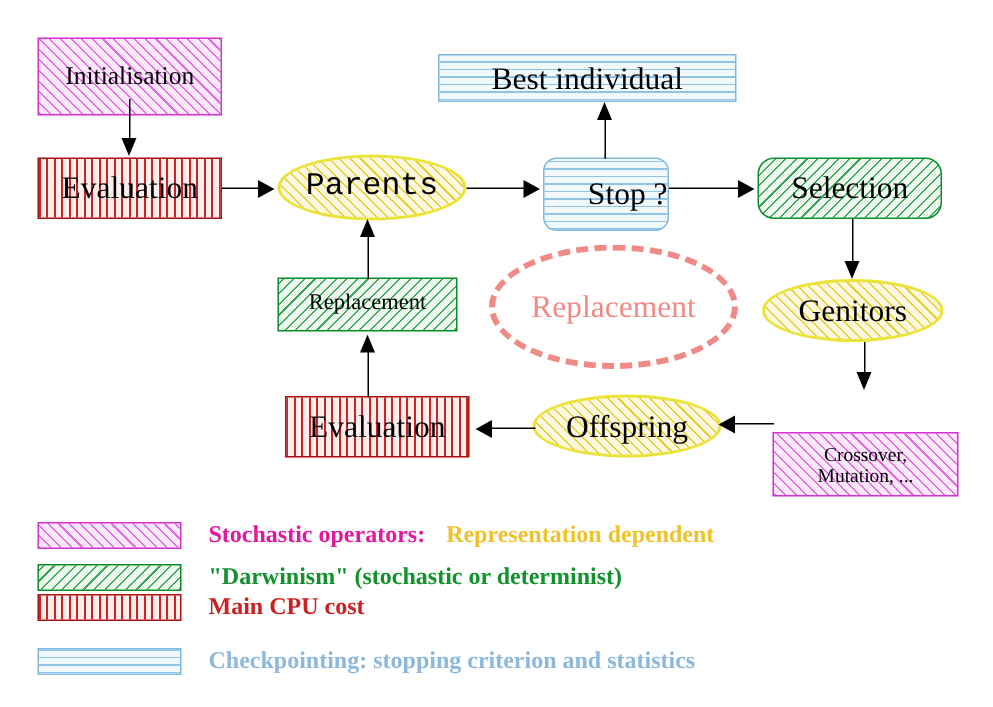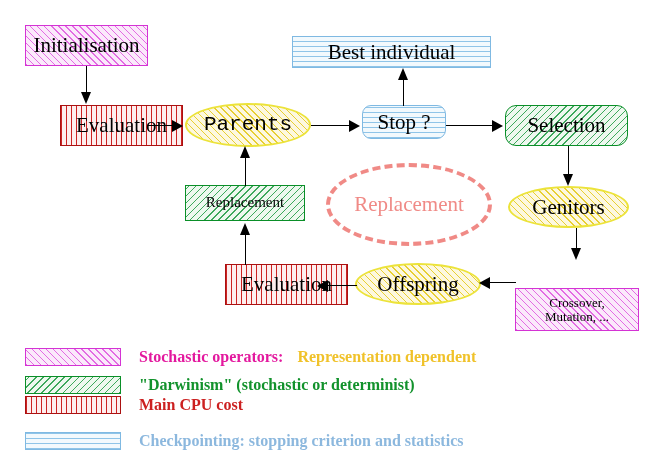--- a/index.html
+++ b/index.html
@@ -21,21 +21,21 @@
       border:1.5px solid #d433d4;}
   .fill-green{
       background-color:#eef8ef;
       background-image:repeating-linear-gradient(-45deg,
           #3da85c 0px,#3da85c 1px,transparent 1px,transparent 5px);
       border:1.5px solid #0a8f28;}
   .fill-red{
       background-color:#fdeeee;
       background-image:repeating-linear-gradient(90deg,
           #cc2222 0px,#cc2222 1.2px,transparent 1.2px,transparent 5px);
-      border:1.5px solid #aa1111;margin-left:35px;}
+      border:1.5px solid #aa1111;}
   .fill-blue{
       background-color:#f2f9fd;
       background-image:repeating-linear-gradient(0deg,
           #8fc4e8 0px,#8fc4e8 1px,transparent 1px,transparent 5px);
       border:1.5px solid #7fb9e2;}
   .fill-yellow{
       background-color:#fdf8df;
       background-image:repeating-linear-gradient(45deg,
           #e8cf33 0px,#e8cf33 1px,transparent 1px,transparent 5px);
       border:2px solid #ece33a;}
@@ -64,37 +64,37 @@
   .leg-row{position:absolute;left:0;width:662px;height:26px;display:flex;align-items:center;}
   .swatch{width:96px;height:18px;margin-left:25px;box-sizing:border-box;flex:0 0 auto;}
   .leg-text{margin-left:18px;font-size:16px;font-weight:bold;white-space:nowrap;}
   .leg-text .part2{margin-left:14px;}
 </style>
 </head>
 <body>
 
 <div id="canvas">
 
-  <div class="node fill-magenta" style="left:25px;top:25px;width:123px;height:41px;font-size:21px;">
+  <div class="node fill-magenta" style="left:25px;top:25px;width:123px;height:52px;font-size:17px;">
     <span class="lbl">Initialisation</span>
   </div>
 
   <div class="node fill-red" style="left:25px;top:105px;width:123px;height:41px;font-size:21px;">
     <span class="lbl">Evaluation</span>
   </div>
 
   <div class="node fill-yellow ellipse" style="left:185px;top:103px;width:126px;height:44px;font-size:21px;font-family:Liberation Mono, monospace;">
     <span class="lbl">Parents</span>
   </div>
 
   <div class="node fill-blue" style="left:292px;top:36px;width:199px;height:32px;font-size:21px;">
     <span class="lbl">Best individual</span>
   </div>
 
-  <div class="node fill-blue rounded" style="left:362px;top:105px;width:84px;height:34px;font-size:21px;">
+  <div class="node fill-blue rounded" style="left:362px;top:105px;width:84px;height:49px;font-size:21px;justify-content:flex-end;">
     <span class="lbl">Stop ?</span>
   </div>
 
   <div class="node fill-green" style="left:505px;top:105px;width:123px;height:41px;font-size:21px;border-radius:11px;">
     <span class="lbl">Selection</span>
   </div>
 
   <div class="node fill-yellow ellipse" style="left:508px;top:186px;width:121px;height:42px;font-size:21px;">
     <span class="lbl">Genitors</span>
   </div>

